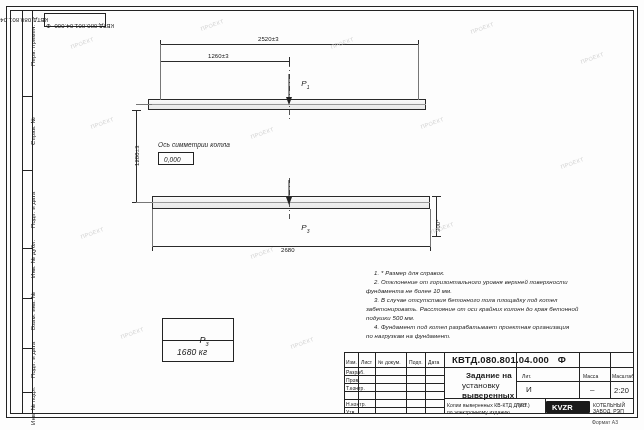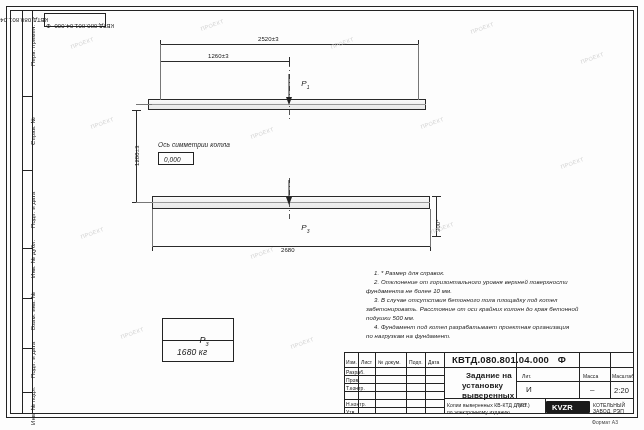--- a/index.html
+++ b/index.html
@@ -160,21 +160,21 @@
 
   <div class="txt tiny" style="left:346px;top:369px;">Разраб.</div>
   <div class="txt tiny" style="left:346px;top:377px;">Пров.</div>
   <div class="txt tiny" style="left:346px;top:385px;">Т.контр.</div>
   <div class="txt tiny" style="left:346px;top:401px;">Н.контр.</div>
   <div class="txt tiny" style="left:346px;top:409px;">Утв.</div>
 
   <div class="txt" style="left:452px;top:354px;font-size:9.5px;font-weight:bold;letter-spacing:0.2px;">КВТД.080.801.04.000   Ф</div>
 
   <div class="txt ctr" style="left:466px;top:371px;font-size:8px;font-weight:bold;">Задание на</div>
-  <div class="txt ctr" style="left:462px;top:381px;font-size:8px;font-weight:bold;">установку</div>
+  <div class="txt ctr" style="left:462px;top:381px;font-size:8px;font-weight:normal;">установку</div>
   <div class="txt ctr" style="left:462px;top:391px;font-size:8px;font-weight:bold;">выверенных</div>
 
   <div class="txt tiny" style="left:522px;top:373px;">Лит.</div>
   <div class="txt tiny" style="left:583px;top:373px;">Масса</div>
   <div class="txt tiny" style="left:612px;top:373px;">Масштаб</div>
 
   <div class="txt" style="left:526px;top:385px;font-size:8px;">И</div>
   <div class="txt" style="left:590px;top:385px;font-size:8px;">–</div>
   <div class="txt" style="left:614px;top:386px;font-size:7.5px;">2:20</div>
 

